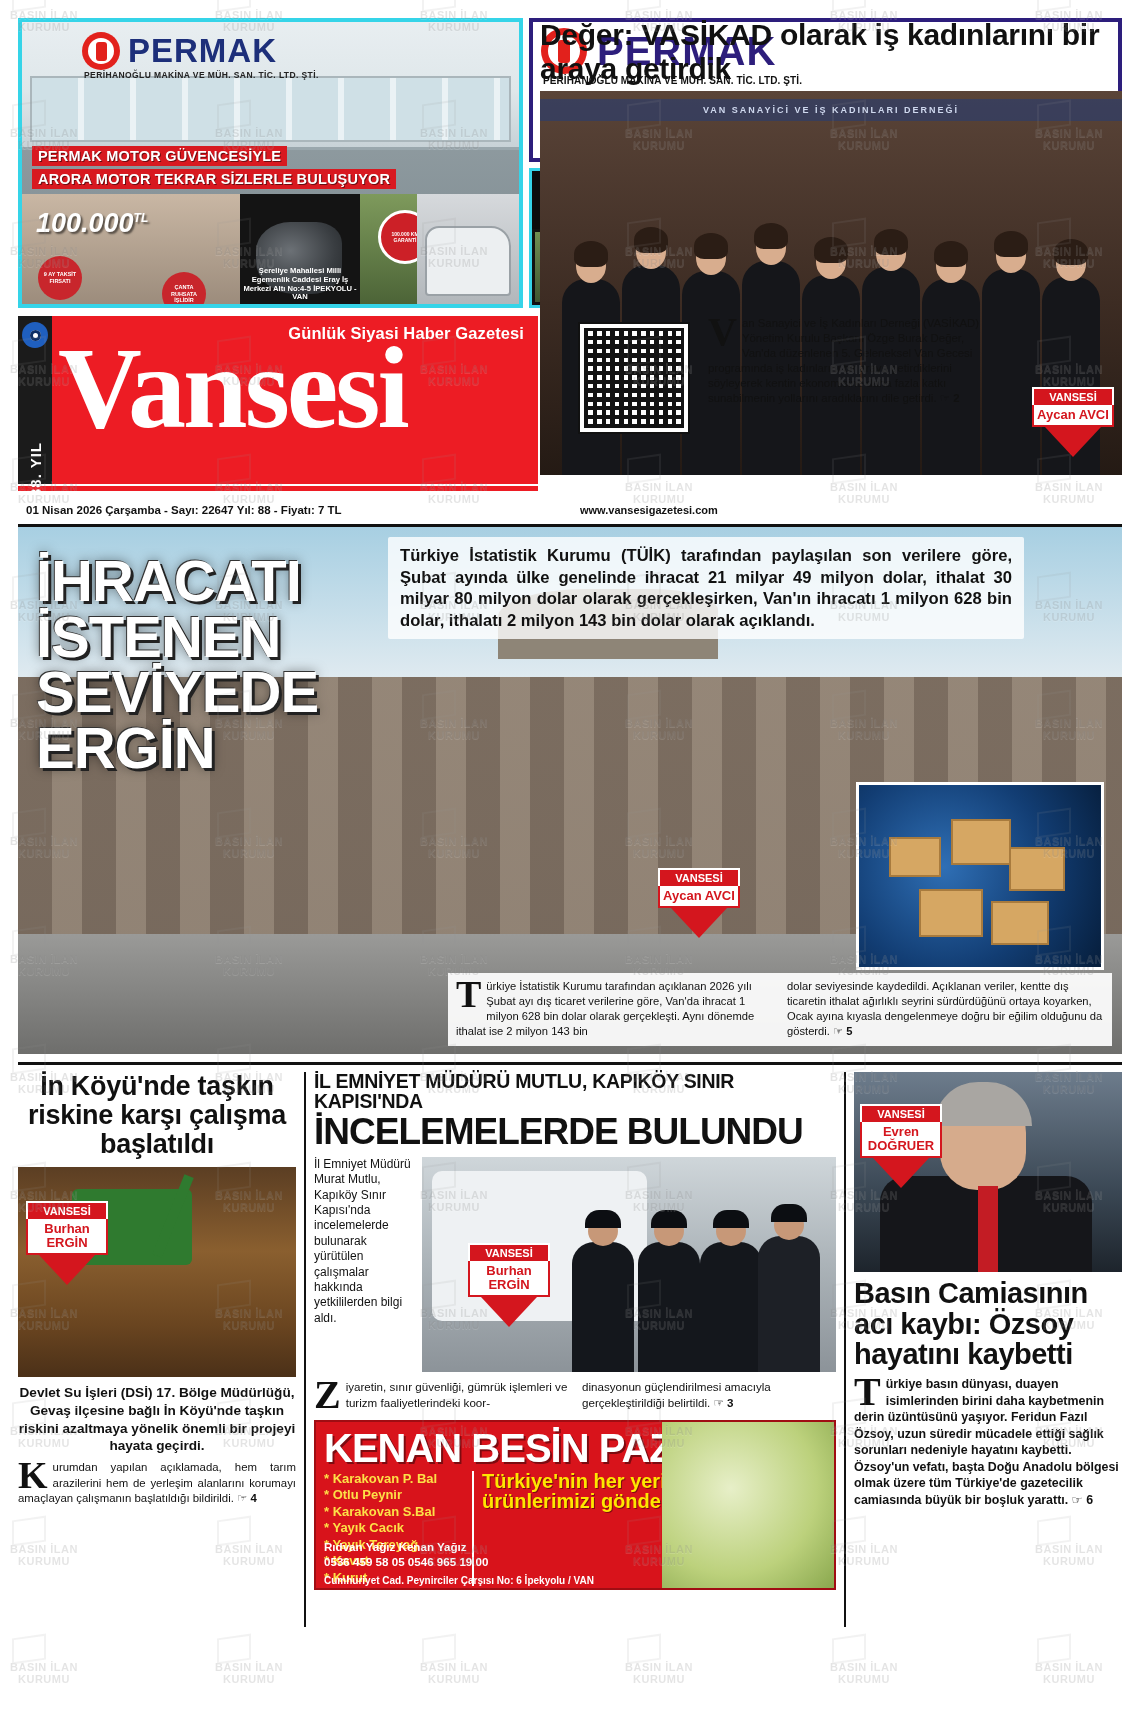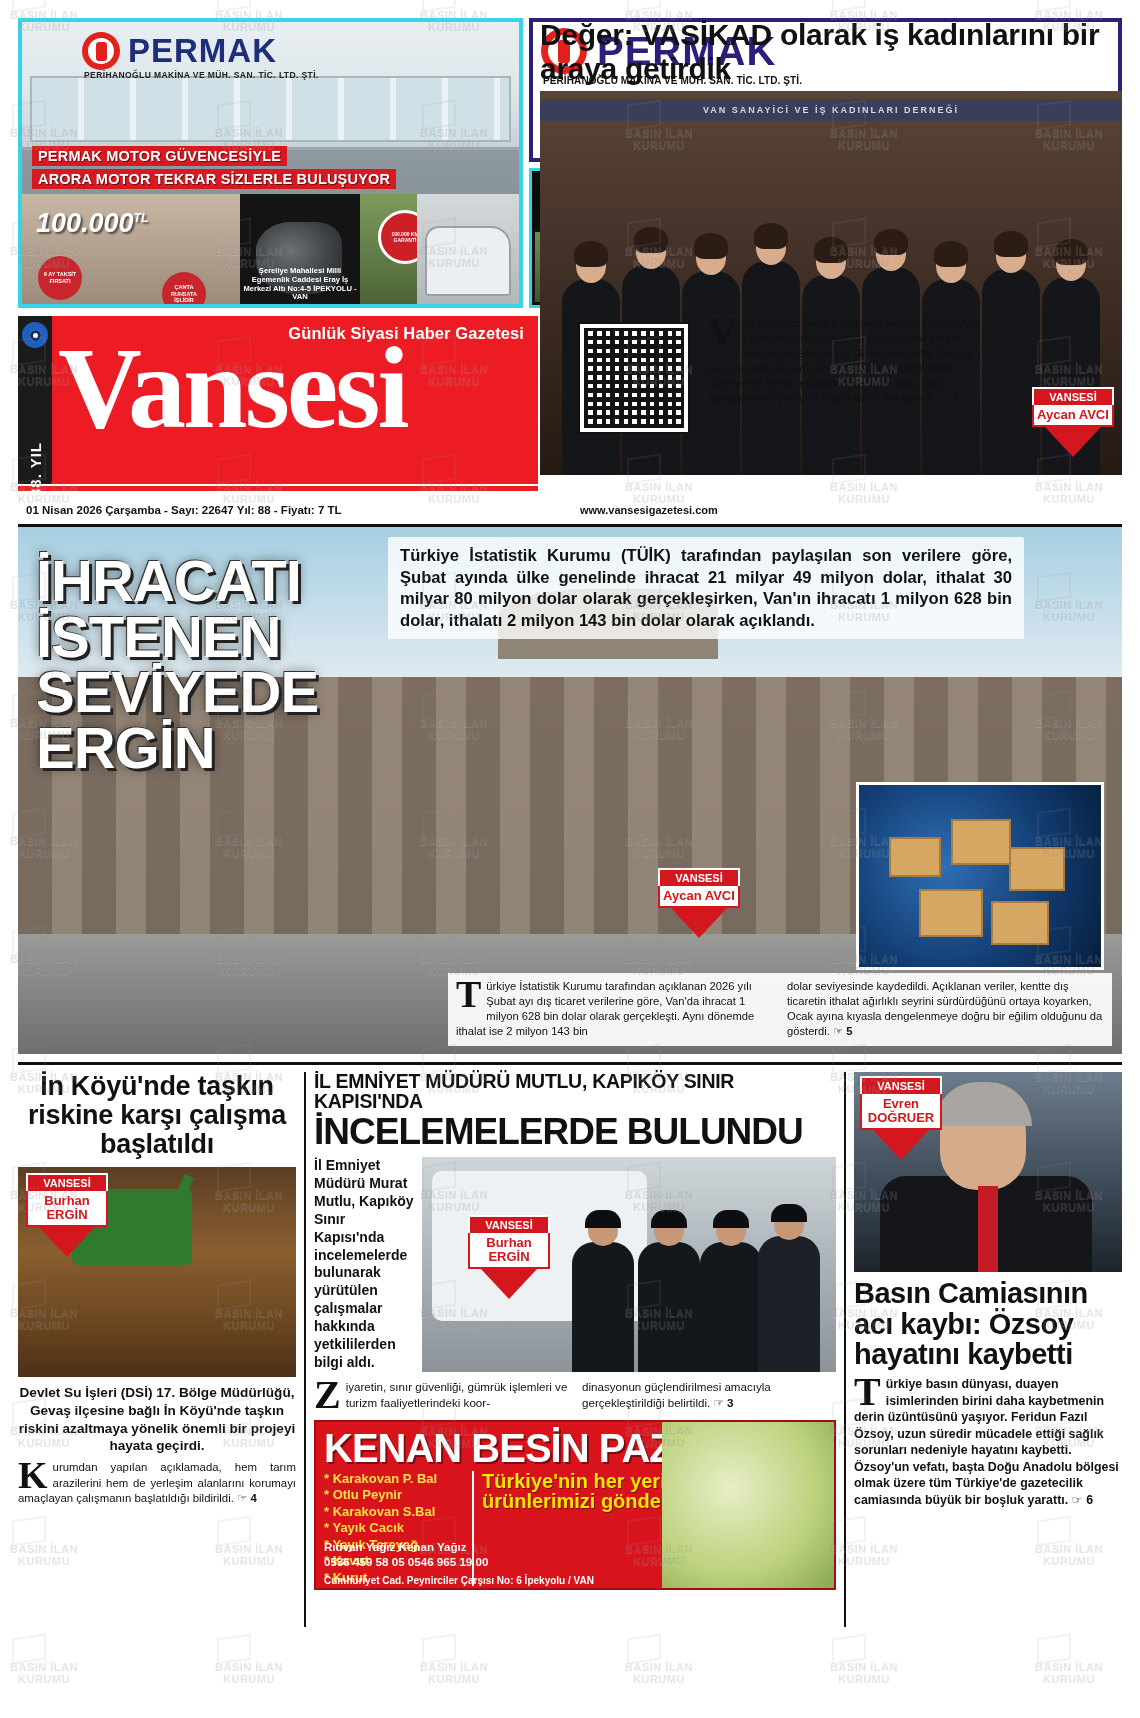--- a/index.html
+++ b/index.html
@@ -156,21 +156,21 @@
   .ms-road{position:absolute;left:0;right:0;bottom:0;height:120px;background:linear-gradient(#9a9a98,#6e6e6c);}
   .ms-headline { position:absolute; left:18px; top:26px; width:330px; z-index:5; }
   .ms-headline div { color:#fff; font-size:58px; font-weight:800; line-height:.96; letter-spacing:-1px;
     text-shadow: 3px 3px 0 #222, -1px -1px 0 #333, 0 0 12px rgba(0,0,0,.5); }
   .ms-lead { position:absolute; left:370px; top:10px; width:636px; z-index:5;
     background: rgba(255,255,255,.80); padding:8px 12px; border-radius:2px; }
   .ms-lead p { font-size:16.6px; font-weight:700; color:#111; line-height:1.3; text-align:justify; }
   .ms-inset { position:absolute; right:18px; top:255px; width:248px; height:188px; border:3px solid #fff; z-index:6;
     background: radial-gradient(circle at 35% 45%, #2f6fb5 0%, #123d73 55%, #061d3a 100%); overflow:hidden;}
   .ms-inset .box{position:absolute;background:#d6a763;border:2px solid #a87b3e;}
-  .ms-badge { position:absolute; z-index:8; width:82px; text-align:center; }
+  .ms-badge { position:absolute; z-index:8; width:82px; text-align:center;margin-top:28px; }
   .badge-top{ background:#d4161e; color:#fff; font-weight:800; font-size:11px; padding:2px 0;
      border:2px solid #fff; border-bottom:none;}
   .badge-name{ background:#fff; color:#d4161e; font-weight:800; font-size:13px; line-height:1.06; padding:3px 0;
      border:2px solid #d4161e; border-top:none;}
   .badge-tri{ width:0;height:0;margin:0 auto; border-left:28px solid transparent; border-right:28px solid transparent;
      border-top:30px solid #d4161e;}
   .ms-footer { position:absolute; left:430px; right:10px; bottom:8px; z-index:7;
      background:rgba(255,255,255,.92); padding:6px 8px; display:flex; gap:14px; }
   .ms-footer .col { flex:1; font-size:11.2px; line-height:1.33; color:#111; }
   .ms-footer .dropT { float:left; font-size:38px; font-weight:800; line-height:.8; padding:0 5px 0 0; font-family:"Liberation Serif",serif;}
@@ -186,21 +186,21 @@
     background: linear-gradient(#5b3e23 0%, #8a5f2f 40%, #6a4520 75%, #4b3018 100%); }
   .lp-digger{position:absolute;left:54px;top:22px;width:120px;height:76px;background:#2f7a2f;border-radius:6px;}
   .lp-arm{position:absolute;left:150px;top:6px;width:10px;height:86px;background:#2f7a2f;transform:rotate(22deg);}
   .colL .lead { margin-top:7px; font-size:13.6px; font-weight:700; line-height:1.3; text-align:center; color:#111; }
   .colL .body { margin-top:5px; font-size:11.4px; line-height:1.35; color:#111; text-align:justify; }
   .colL .body .dropK { float:left; font-size:38px; font-weight:800; line-height:.8; padding:0 5px 0 0; font-family:"Liberation Serif",serif; }
 
   .colM .kicker { font-size:19.5px; font-weight:800; color:#111; letter-spacing:-.3px; line-height:1; }
   .colM .bigtitle { font-size:37px; font-weight:800; color:#111; letter-spacing:-1px; line-height:1; margin-top:2px; }
   .m-row { display:flex; gap:8px; margin-top:7px; }
-  .m-lead { width:100px; font-size:14px; font-weight:700; line-height:1.28; color:#111; }
+  .m-lead { width:100px; font-size:12px; font-weight:400; line-height:1.28; color:#111; }
   .m-photo { flex:1; height:215px; position:relative; overflow:hidden;
     background: linear-gradient(#cfd6da 0%, #aeb6bb 45%, #8c9399 100%); }
   .m-photo .van{position:absolute;left:10px;top:14px;width:215px;height:150px;background:#eef1f3;border-radius:10px;}
   .m-photo .cop{position:absolute;bottom:0;width:62px;height:130px;background:#14171c;border-radius:22px 22px 0 0;}
   .m-photo .cop:before{content:"";position:absolute;left:50%;transform:translateX(-50%);top:-26px;width:30px;height:30px;border-radius:50%;background:#c79878;}
   .m-photo .cop:after{content:"";position:absolute;left:50%;transform:translateX(-50%);top:-32px;width:36px;height:18px;border-radius:14px 14px 0 0;background:#0c0e12;}
   .m-body { display:flex; gap:14px; margin-top:7px; }
   .m-body .c { flex:1; font-size:11.6px; line-height:1.36; color:#111; }
   .m-body .dropZ { float:left; font-size:40px; font-weight:800; line-height:.78; padding:0 5px 0 0; font-family:"Liberation Serif",serif;}
 

